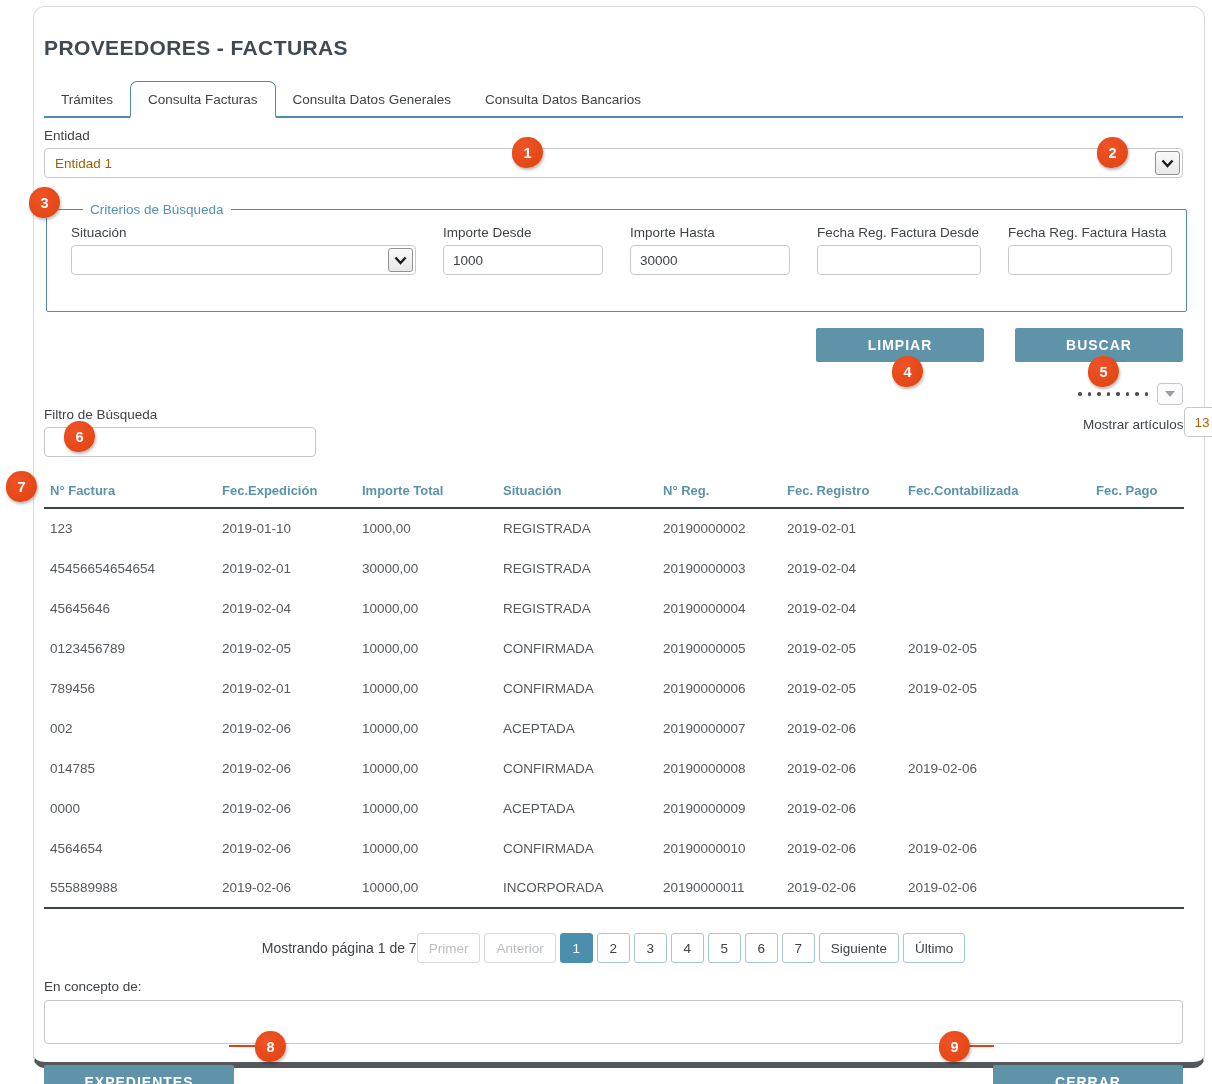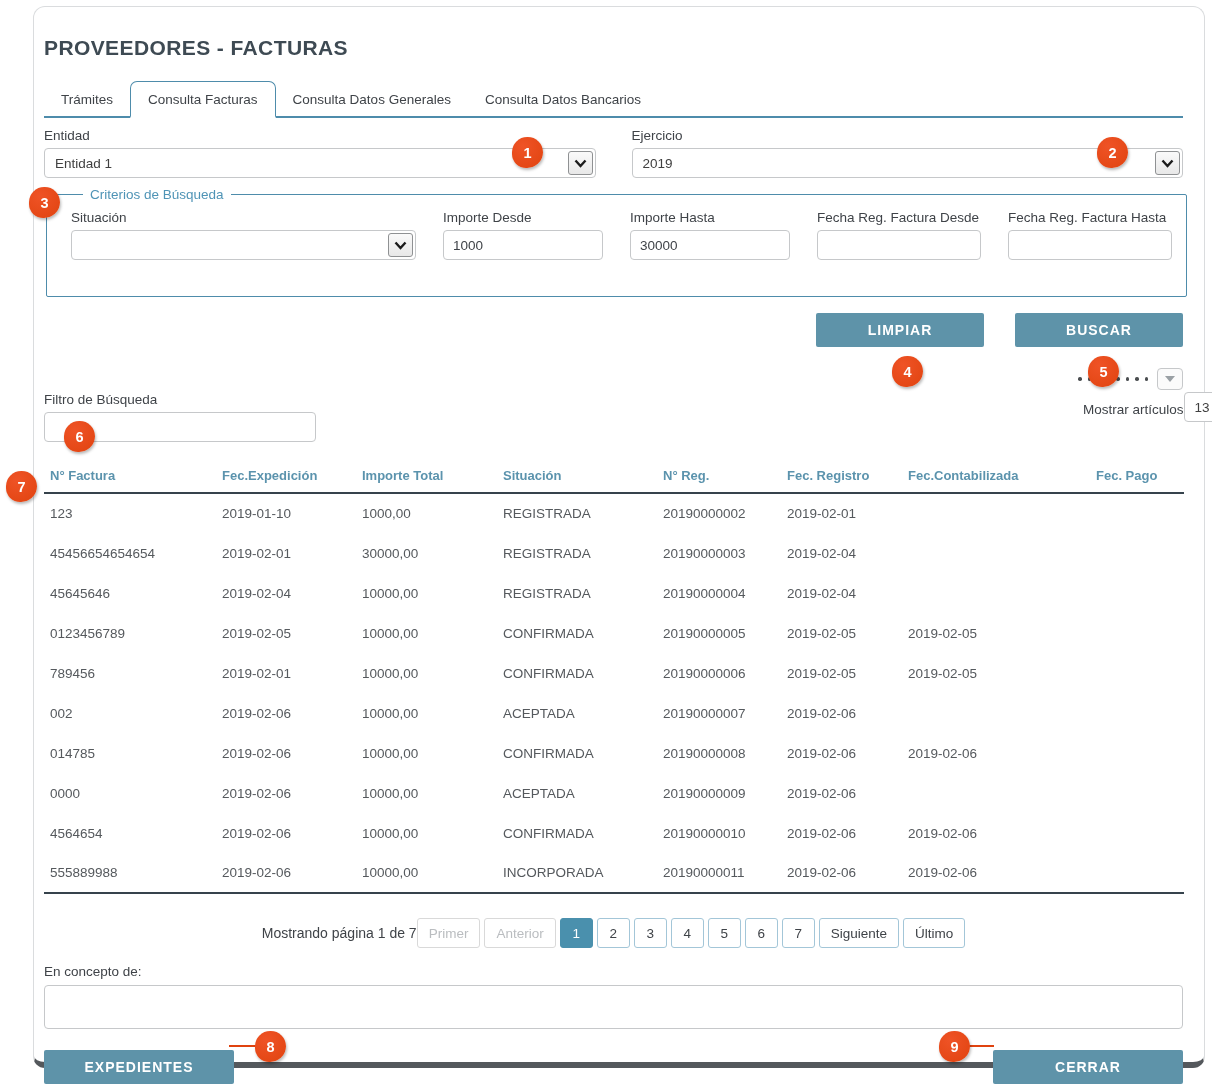--- a/index.html
+++ b/index.html
@@ -28,36 +28,36 @@
     border:1px solid #4e8cab; border-bottom:2px solid #ffffff;
     border-radius:7px 7px 0 0; margin-bottom:-2px; background:#fff;
   }
   
   .field-label { font-size:13.5px; color:#3f4348; margin-bottom:5px; }
   .row-selects { display:flex; gap:36px; margin-top:10px; }
   .row-selects > div { flex:1; }
   .faux-select {
     position:relative; height:30px; border:1px solid #c6c8ca; border-radius:4px;
     background:#fff; display:flex; align-items:center; padding:0 36px 0 10px;
-    font-size:13.5px; color:#404040; cursor:default;
+    font-size:13.5px; color:#a16207; cursor:default;
   }
   .select-arrow {
     position:absolute; right:2px; top:2px; width:25px; height:24px;
     border:1px solid #8f9193; border-radius:3px;
     background:linear-gradient(#fafafa,#e8e8e8);
     display:flex; align-items:center; justify-content:center;
   }
   .text-input {
     height:30px; width:100%; border:1px solid #c6c8ca; border-radius:4px;
     font-size:13.5px; color:#3f4348; padding:0 9px; outline:none;
     font-family:inherit; background:#fff;
   }
   
   .criterios {
-    margin-top:9px; border:1px solid #4e8cab; border-radius:2px;
+    margin-top:24px; border:1px solid #4e8cab; border-radius:2px;
     padding:2px 14px 36px 24px;
   }
   .criterios legend { color:#4f94b6; font-size:13.5px; padding:0 7px; margin-left:12px; }
   .criterios-fields { display:flex; gap:27px; margin-top:6px; }
   .w-situacion { width:345px; } .w-importe { width:160px; } .w-fecha { width:164px; }
   
   .action-row { display:flex; justify-content:flex-end; gap:31px; margin-top:16px; }
   .btn-primary {
     width:168px; height:34px; background:#5e93a9; color:#fff; border:none;
     font-weight:bold; font-size:14px; letter-spacing:1px; border-radius:2px;
@@ -142,31 +142,20 @@
     <div class="tab active">Consulta Facturas</div>
     <div class="tab">Consulta Datos Generales</div>
     <div class="tab">Consulta Datos Bancarios</div>
   </div>
 
   <div class="row-selects">
     <div>
       <div class="field-label">Entidad</div>
       <div class="faux-select">
         <span>Entidad 1</span>
-        <span class="select-arrow">
-          <svg width="13" height="9" viewBox="0 0 13 9">
-              <polyline points="1.5,1.5 6.5,7 11.5,1.5" fill="none" stroke="#1c1c1c" stroke-width="2.4"></polyline>
-            </svg>
-        </span>
-      </div>
-    </div>
-    <div>
-      <div class="field-label">Ejercicio</div>
-      <div class="faux-select">
-        <span>2019</span>
         <span class="select-arrow">
           <svg width="13" height="9" viewBox="0 0 13 9">
               <polyline points="1.5,1.5 6.5,7 11.5,1.5" fill="none" stroke="#1c1c1c" stroke-width="2.4"></polyline>
             </svg>
         </span>
       </div>
     </div>
   </div>
 
   <fieldset class="criterios">

